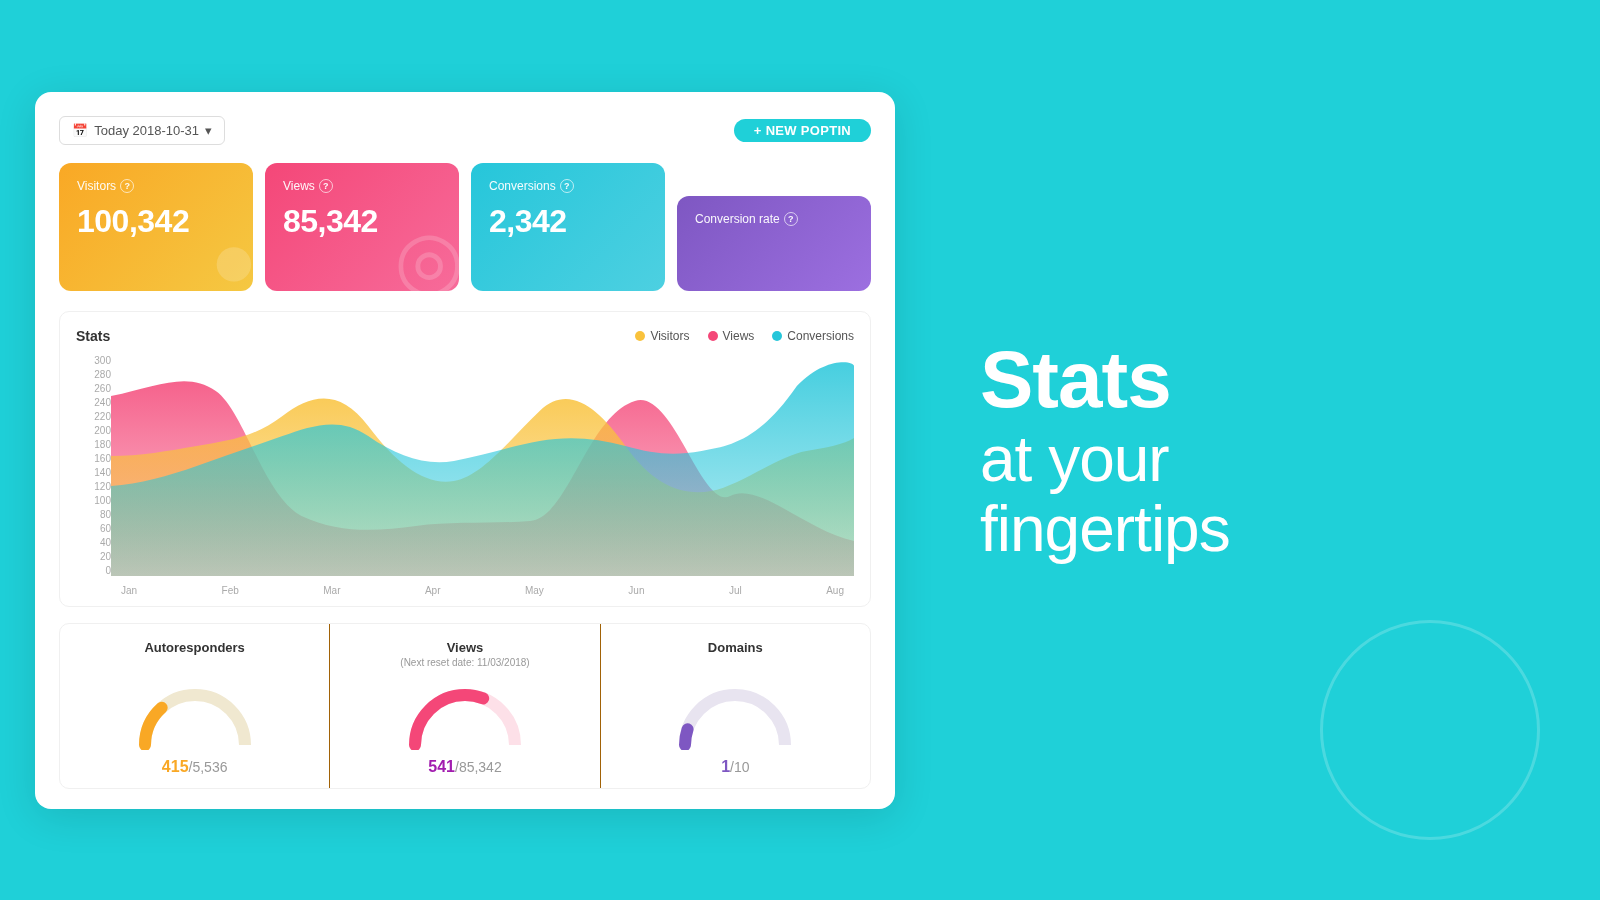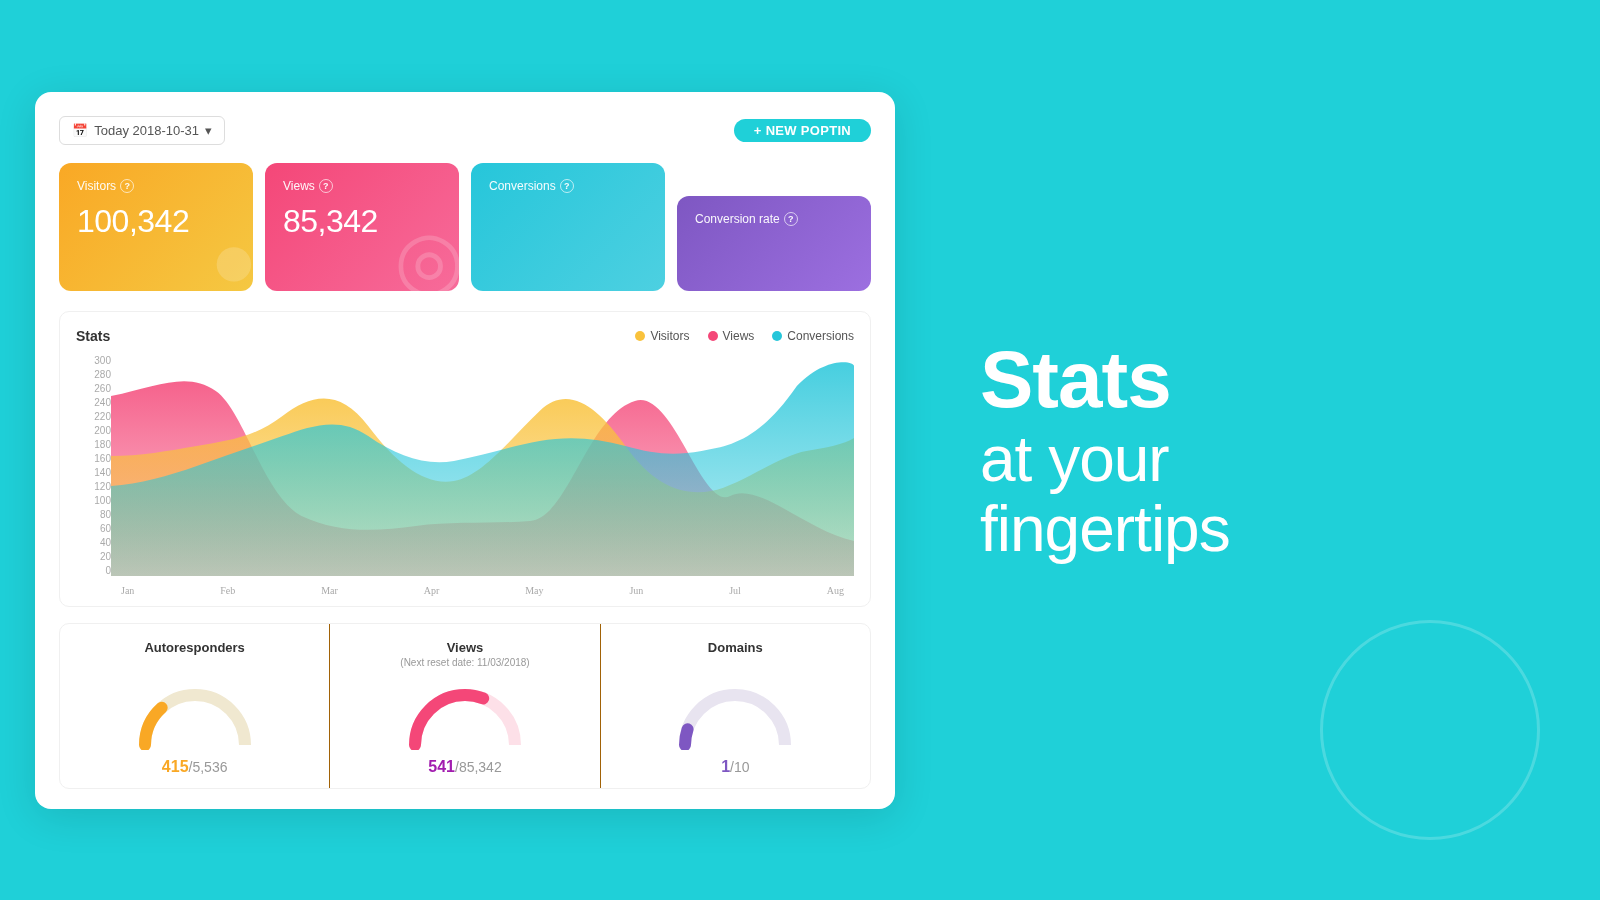--- a/index.html
+++ b/index.html
@@ -107,21 +107,21 @@
       display: inline-flex;
       align-items: center;
       justify-content: center;
       font-size: 9px;
       font-weight: bold;
       cursor: pointer;
     }
 
     .stat-value {
       font-size: 32px;
-      font-weight: 400;
+      font-weight: 700;
       letter-spacing: -0.5px;
     }
 
     
     .stat-card::after {
       content: '';
       position: absolute;
       right: 12px;
       bottom: 8px;
       opacity: 0.18;
@@ -205,21 +205,20 @@
     }
 
     .x-axis {
       position: absolute;
       bottom: 0;
       left: 35px;
       right: 0;
       display: flex;
       justify-content: space-between;
       padding: 0 10px;
-      font-family: Liberation Serif, serif;
     }
 
     .x-label {
       font-size: 10px;
       color: #aaa;
     }
 
     
     .gauges-row {
       display: flex;
@@ -332,20 +331,21 @@
           <span>Views</span>
           <span class="info-icon">?</span>
         </div>
         <div class="stat-value">85,342</div>
       </div>
       <div class="stat-card conversions">
         <div class="stat-label">
           <span>Conversions</span>
           <span class="info-icon">?</span>
         </div>
+        <div class="stat-value">2,342</div>
       </div>
       <div class="stat-card conv-rate">
         <div class="stat-label">
           <span>Conversion rate</span>
           <span class="info-icon">?</span>
         </div>
       </div>
     </div>
 
     <div class="chart-container">

